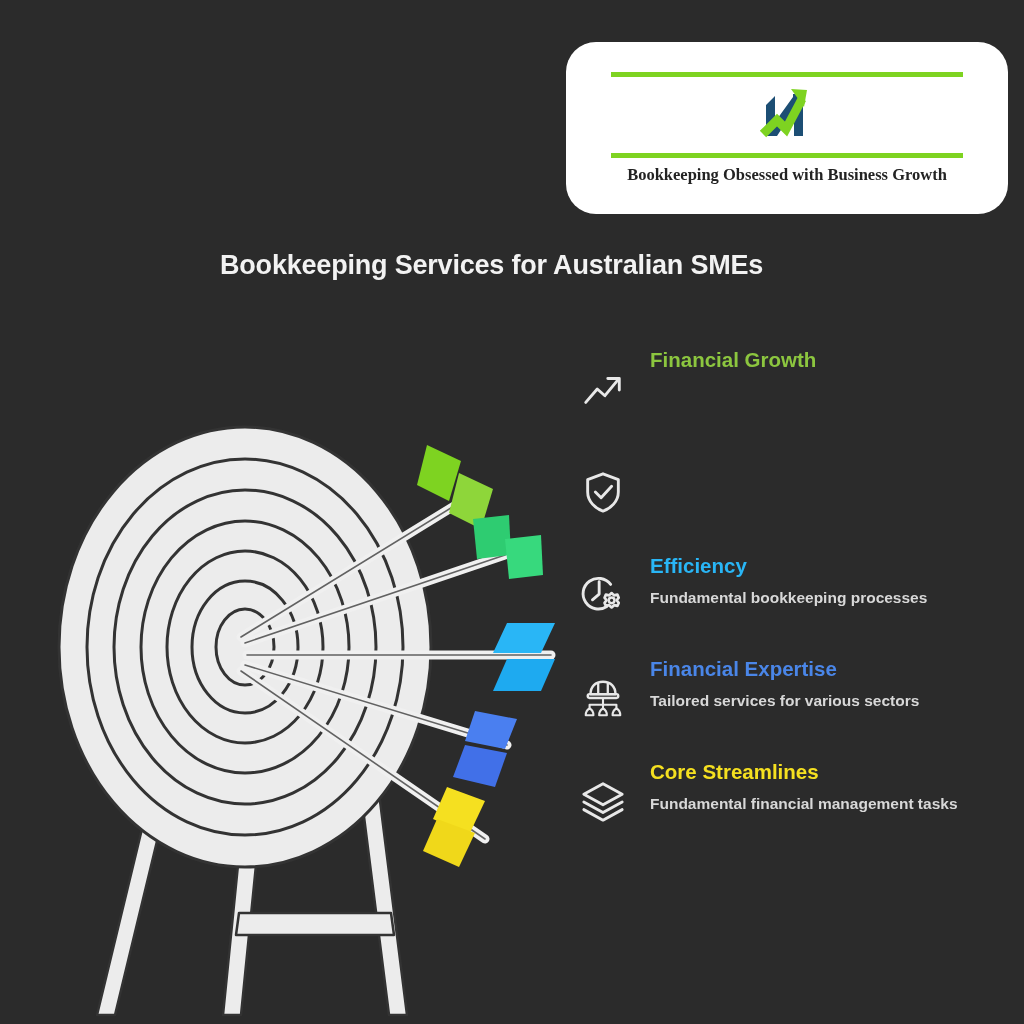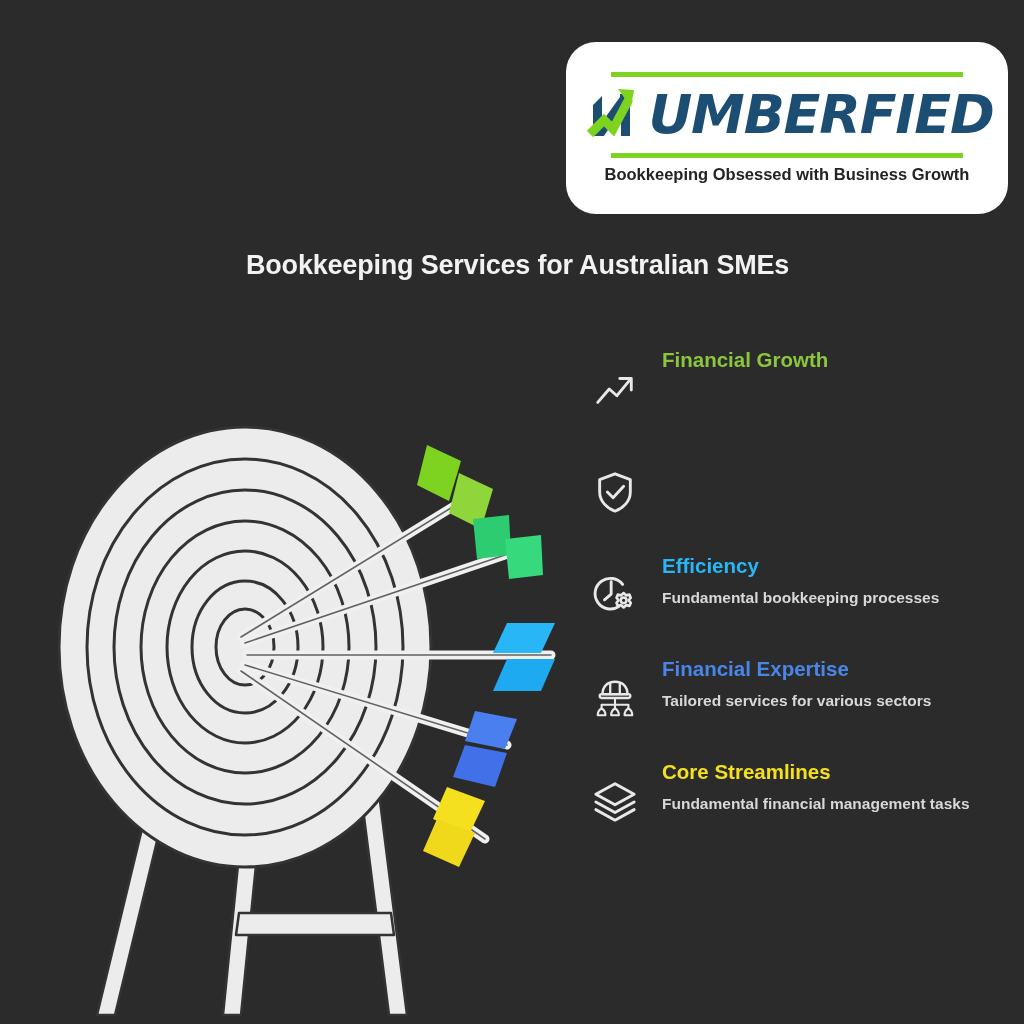--- a/index.html
+++ b/index.html
@@ -56,53 +56,53 @@
     font-family: "DejaVu Sans", sans-serif;
     font-size: 54px;
     font-weight: bold;
     font-style: italic;
     letter-spacing: -1.2px;
     color: #1c4e74;
     line-height: 1;
     white-space: nowrap;
   }
   #logo-tagline {
-    font-family: Liberation Sans, sans-serif;
+    font-family: Liberation Serif, serif;
     font-size: 16.5px;
     font-weight: bold;
     color: #232323;
     white-space: nowrap;
     margin-top: 7px;
   }
 
   
   #page-title {
     position: absolute;
-    left: 246px;
+    left: 220px;
     top: 250px;
     font-size: 27px;
     font-weight: bold;
     color: #f2f2f2;
     letter-spacing: -0.2px;
     white-space: nowrap;
   }
 
   
   #target-illustration {
     position: absolute;
     left: 55px;
     top: 415px;
     width: 520px;
     height: 610px;
   }
 
   
   #benefits-list {
     position: absolute;
-    left: 584px;
+    left: 572px;
     top: 344px;
     width: 440px;
   }
   .benefit-item {
     display: flex;
     align-items: flex-start;
     margin-bottom: 21px;
     min-height: 82px;
   }
   .benefit-icon {
@@ -140,21 +140,20 @@
   <div id="logo-rule-top"></div>
 
   <div id="logo-wordmark-row">
     <svg id="logo-n-mark" viewBox="0 0 70 70">
 
       <path d="M13 56 L13 25 L22 16 L22 42 L40 17 L40 14 L50 14 L50 56 L41 56 L41 30 L24 56 Z" fill="#1c4e74"></path>
 
       <path d="M10 54 L24 40 L33 49 L49 19" fill="none" stroke="#7ed321" stroke-width="9" stroke-linejoin="miter" stroke-linecap="butt"></path>
       <path d="M38 9 L54 10 L51 27 Z" fill="#7ed321"></path>
     </svg>
-    <div id="logo-word">UMBERFIED</div>
   </div>
 
   <div id="logo-rule-bottom"></div>
   <div id="logo-tagline">Bookkeeping Obsessed with Business Growth</div>
 </div>
 
 <div id="page-title">Bookkeeping Services for Australian SMEs</div>
 
 <svg id="target-illustration" viewBox="0 0 520 610">
   <g>

